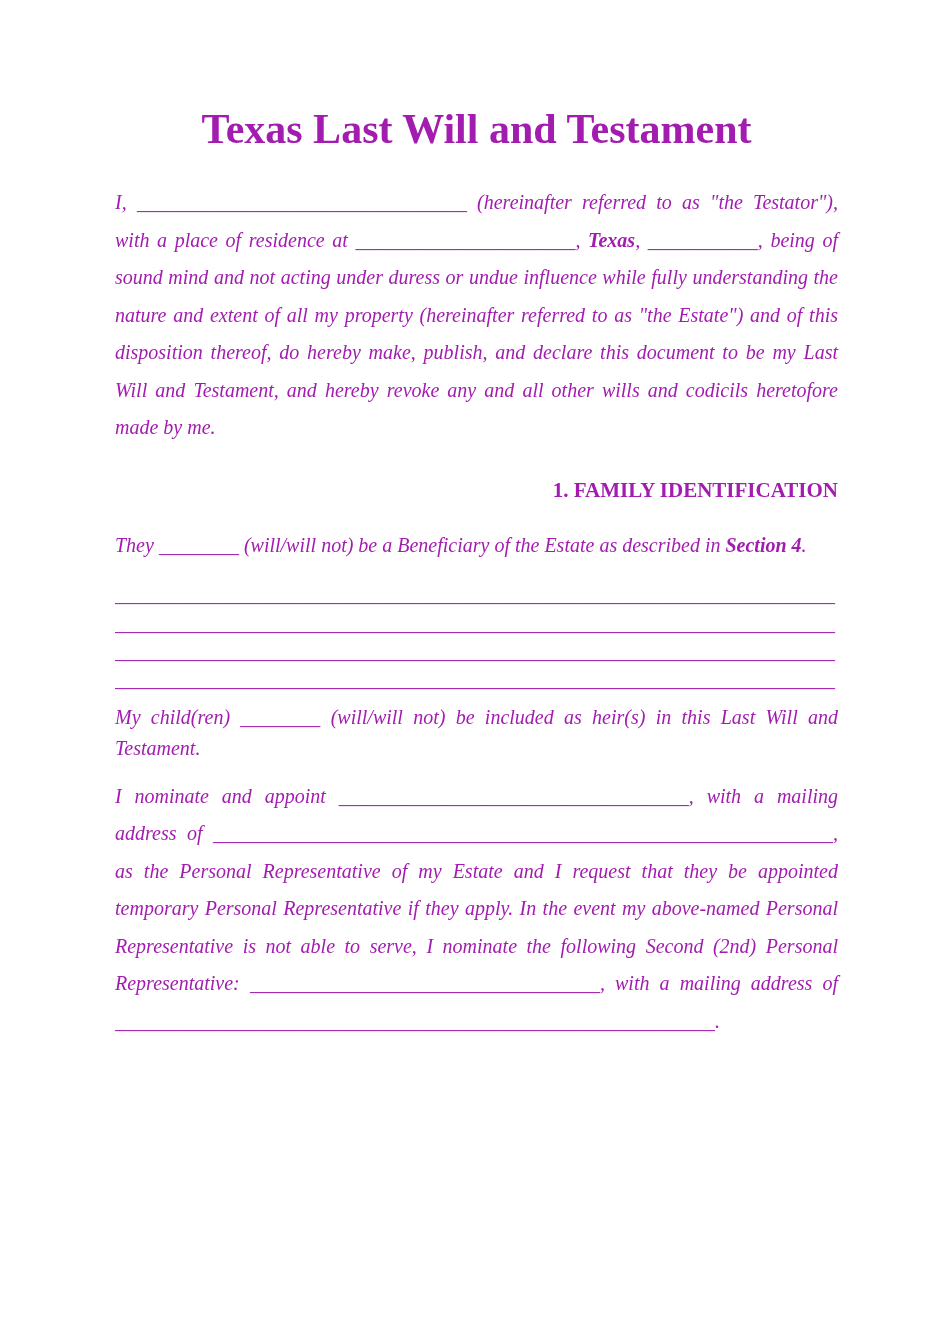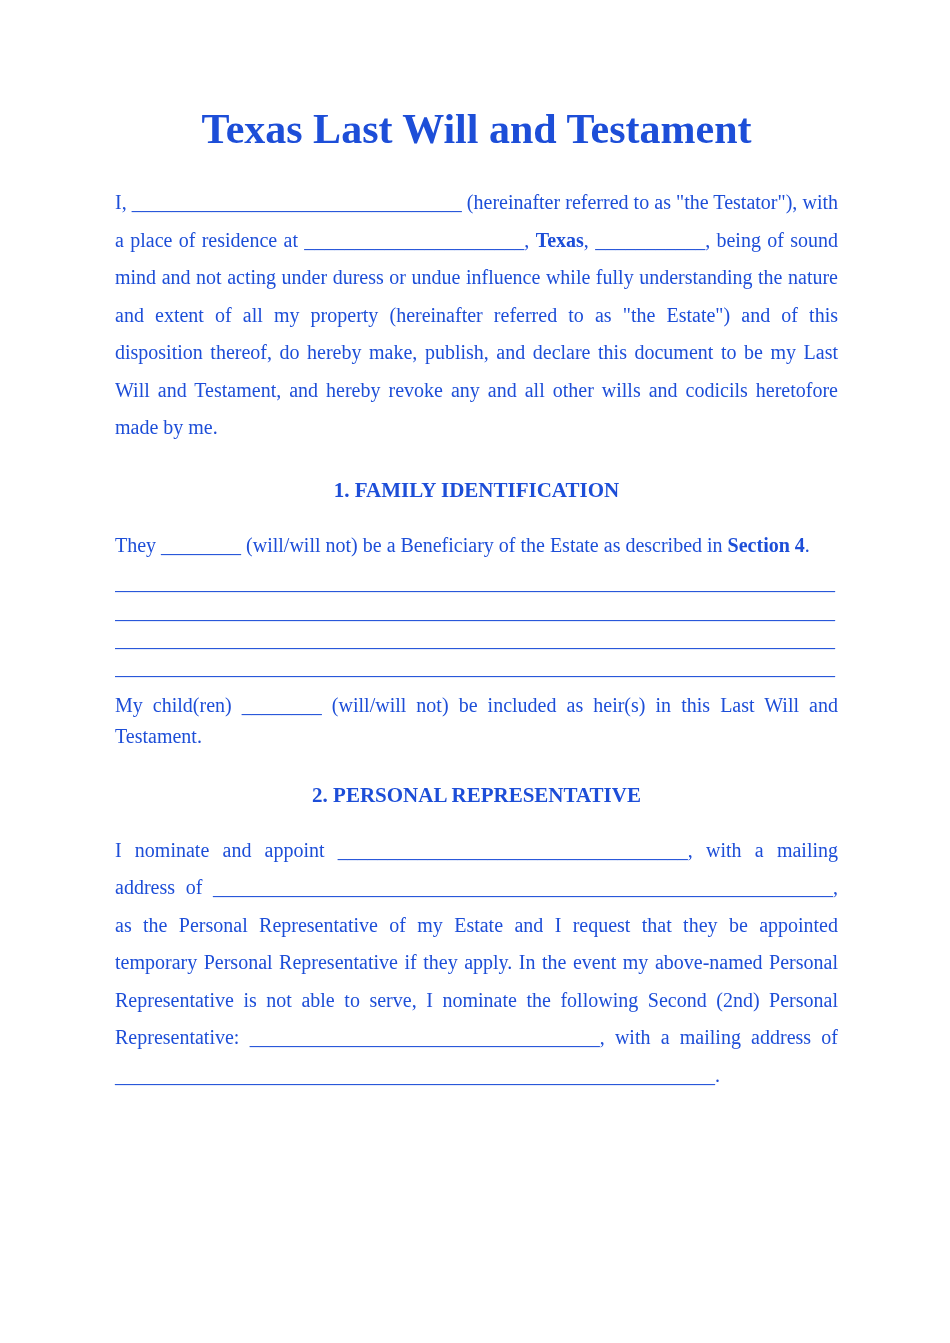--- a/index.html
+++ b/index.html
@@ -8,52 +8,53 @@
     background: #ffffff;
   }
   .page {
     position: relative;
     width: 950px;
     height: 1343px;
     box-sizing: border-box;
     margin: 0 auto;
     padding: 104px 112px 0 115px;
     background: #ffffff;
-    color: #1d4ed8;
+    color: #a21caf;
     font-family: "Liberation Serif", "DejaVu Serif", serif;
     overflow: hidden;
   }
   .doc-title {
     margin: 0 0 30px 0;
     font-size: 42px;
     line-height: 1.2;
     font-weight: bold;
     text-align: center;
   }
   .section-heading {
     margin: 30px 0 24px 0;
     font-size: 21px;
     line-height: 26px;
     font-weight: bold;
-    text-align: center;
+    text-align: right;
   }
   p.body {
     margin: 0;
     font-size: 20px;
     line-height: 37.5px;
     text-align: justify;
     text-justify: inter-word;
+    font-style: italic;
   }
   p.body + p.body {
     margin-top: 14px;
   }
   .bold { font-weight: bold; }
   .blank { letter-spacing: 0; white-space: nowrap; }
   .rules {
-    margin-top: 4px;
+    margin-top: 16px;
   }
   .rule-line {
     font-size: 20px;
     line-height: 28.3px;
     white-space: nowrap;
     overflow: hidden;
   }
   p.heirs {
     margin-top: 8px;
     line-height: 31px;
@@ -76,17 +77,16 @@
 
   <div class="rules">
     <div class="rule-line blank">________________________________________________________________________</div>
     <div class="rule-line blank">________________________________________________________________________</div>
     <div class="rule-line blank">________________________________________________________________________</div>
     <div class="rule-line blank">________________________________________________________________________</div>
   </div>
 
   <p class="body heirs"><span>My child(ren) </span><span class="blank">________</span><span> (will/will not) be included as heir(s) in this Last Will and Testament.</span></p>
 
-  <h2 class="section-heading">2. PERSONAL REPRESENTATIVE</h2>
 
   <p class="body"><span>I nominate and appoint </span><span class="blank">___________________________________</span><span>, with a mailing address of </span><span class="blank">______________________________________________________________</span><span>, as the Personal Representative of my Estate and I request that they be appointed temporary Personal Representative if they apply. In the event my above-named Personal Representative is not able to serve, I nominate the following Second (2nd) Personal Representative: </span><span class="blank">___________________________________</span><span>, with a mailing address of </span><span class="blank">____________________________________________________________</span><span>.</span></p>
 
 </div>
 
 </body></html>

